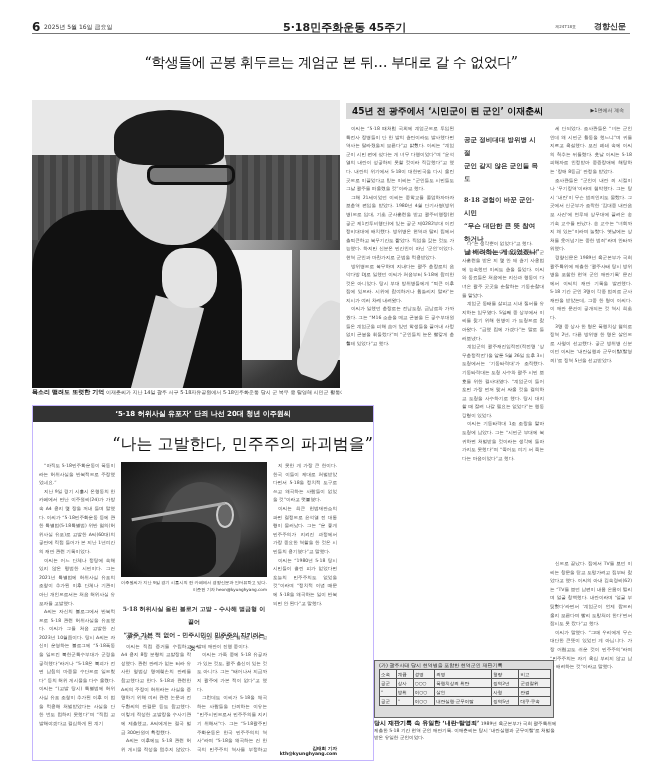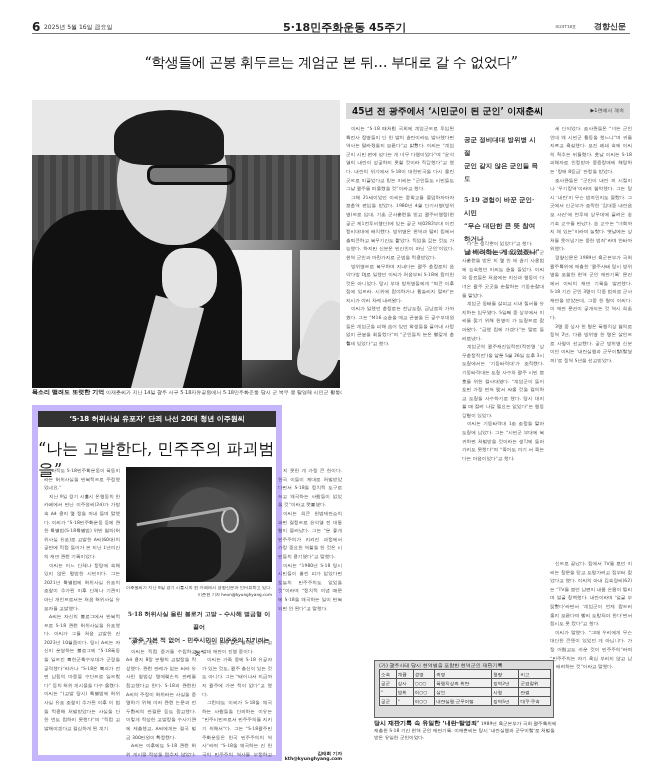--- a/index.html
+++ b/index.html
@@ -42,24 +42,24 @@
   .subheads { position: absolute; left: 464px; top: 134px; width: 76px; font-family: "DejaVu Serif", serif; font-size: 6.5px; font-weight: bold; line-height: 13px; color: #333; }
   .subheads .grp { margin-bottom: 8px; }
 
   .doc-table { position: absolute; left: 374px; top: 660px; width: 180px; height: 58px; background: #dcdcdc; border: 1px solid #666; }
   .doc-table .tt { font-size: 5px; padding: 1px 4px; color: #222; }
   .doc-table table { border-collapse: collapse; width: 172px; margin-left: 4px; font-size: 4.5px; }
   .doc-table td { border: 1px solid #555; height: 9px; padding: 0 1px; color:#222; background:#f0f0f0; }
   .doc-caption { position:absolute; left:374px; top:719px; width:184px; font-size:4.6px; line-height: 7px; color:#333; }
   .doc-caption b { font-size: 6px; color:#111; }
 
-  .box { position: absolute; left: 32px; top: 405px; width: 250px; height: 356px; border: 6px solid #c4b5fd; }
+  .box { position: absolute; left: 32px; top: 405px; width: 342px; height: 356px; border: 1px solid #c4b5fd; }
   .box-header { position:absolute; left:0; top:0; width:100%; height:16px; background:#333; }
   .box-header-text { position:absolute; left:0; width:100%; top:3px; text-align:center; font-size:7px; font-weight:bold; color:#fff; }
-  .box-headline { position:absolute; left:0; width:100%; top:28px; text-align:left; font-family:"DejaVu Serif", serif; font-size:16px; color:#111; }
+  .box-headline { position:absolute; left:0; width:100%; top:28px; text-align:right; font-family:"DejaVu Serif", serif; font-size:16px; color:#111; }
 
   .side-photo { position:absolute; left:88px; top:56px; width:146px; height:115px; overflow:hidden; background: radial-gradient(ellipse at 65% 45%, #6a6a6a 0%, #2a2a2a 50%, #111 100%); }
   .side-photo .face { position:absolute; left:40px; top:20px; width:80px; height:100px; background:#4d4d4d; border-radius: 50%; }
   .side-photo .ear { position:absolute; left:95px; top:40px; width:18px; height:26px; border:2px solid #ccc; border-radius:50%; background:#666; }
   .side-photo .mask { position:absolute; left:15px; top:60px; width:80px; height:55px; background:#1a1a1a; border-radius: 30%; }
   .side-photo .glasses { position:absolute; left:10px; top:48px; width:95px; height:3px; background:#aaa; transform: rotate(-10deg); }
   .side-caption { position:absolute; left:88px; top:174px; width:146px; font-size:4.2px; color:#333; white-space:nowrap; overflow:hidden; }
   .side-credit { position:absolute; left:88px; top:181px; width:146px; text-align:right; font-size:4.2px; color:#333; }
   .side-subhead { position:absolute; left:88px; top:196px; width:146px; text-align:center; font-family:"DejaVu Serif", serif; font-size:6px; font-weight:bold; line-height: 13px; color:#333; }
   .byline { font-size:4.6px; text-align:right; color:#222; font-weight: bold; }
@@ -106,21 +106,21 @@
   <p>방위병으로 복무하며 지내다는 광주 충장로의 음악다방 DJ로 일했던 이씨가 처음부터 5·18에 참여한 것은 아니었다. 당시 부대 방위병들에게 “퇴근 이후 집에 있으라. 시위에 참여하거나 휩쓸리지 말라”는 지시가 여러 차례 내려왔다.</p>
   <p>이씨가 일했던 충장로는 전남도청, 금남로와 가까웠다. 그는 “M16 소총을 메고 곤봉을 든 공수부대원들은 계엄군을 피해 숨어 있던 학생들을 끌어내 사정없이 곤봉을 휘둘렀다”며 “군인들의 눈은 빨갛게 충혈돼 있었다”고 했다.</p>
 </div>
 
 <div class="subheads">
   <div class="grp">
       <div>공군 정비대대 방위병 시절</div>
       <div>군인 같지 않은 군인들 목도</div>
     </div>
   <div class="grp">
-      <div>5·19 경험이 바꾼 군인·시민</div>
+      <div>8·18 경험이 바꾼 군인·시민</div>
       <div>“무슨 대단한 큰 뜻 참여하거나</div>
       <div>날 배려하는 게 있었겠나”</div>
     </div>
 </div>
 
 <div class="col" style="left:462px; top:240px; width:82px; height:410px;">
   <p>다”는 생각뿐이 없었다”고 했다.</p>
     <p>광주 시민들이 무장을 시작하면서 군사훈련을 받은 지 몇 안 돼 총기 사용법에 능숙했던 이씨도 총을 들었다. 이씨와 동료들은 처음에는 지산과 행동이 다녀온 광주 곳곳을 순찰하는 기동순찰대를 맡았다.</p>
     <p>계엄군 동태를 살피고 시내 질서를 유지하는 임무였다. 5일째 중 상부에서 이씨를 찾기 위해 헌병이 가 도청으로 찾아왔다. “급했 집에 가겠다”는 말로 둘러보냈다.</p>
     <p>계엄군의 광주재진입작전(작전명 ‘상무충정작전’)을 앞둔 5월 26일 오후 3시 도청에서는 ‘기동타격대’가 조직됐다. 기동타격대는 도청 사수와 광주 시민 보호를 위한 결사대였다. “계엄군이 들어오면 가장 먼저 맞서 싸울 것을 결의하고 도청을 사수하기로 했다. 당시 대지할 때 잘려 나갈 필요는 없었다”는 행동강령이 있었다.</p>

